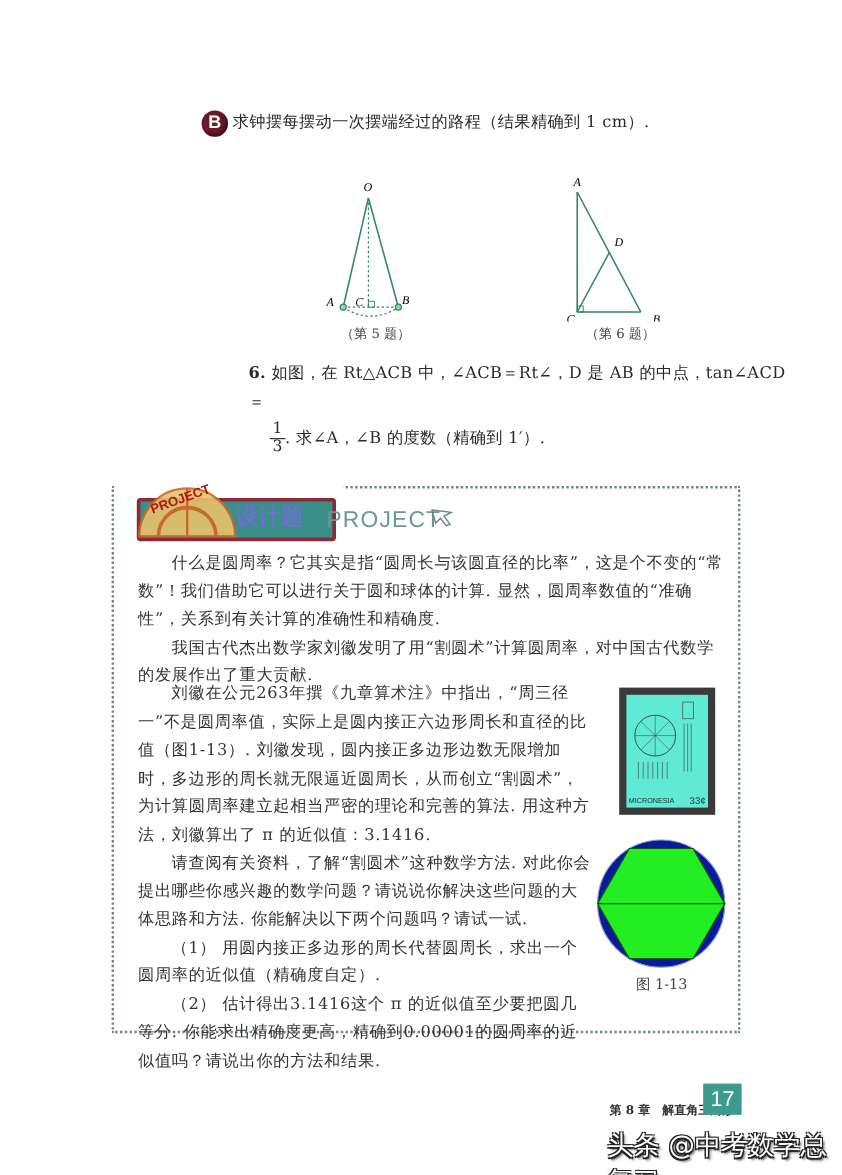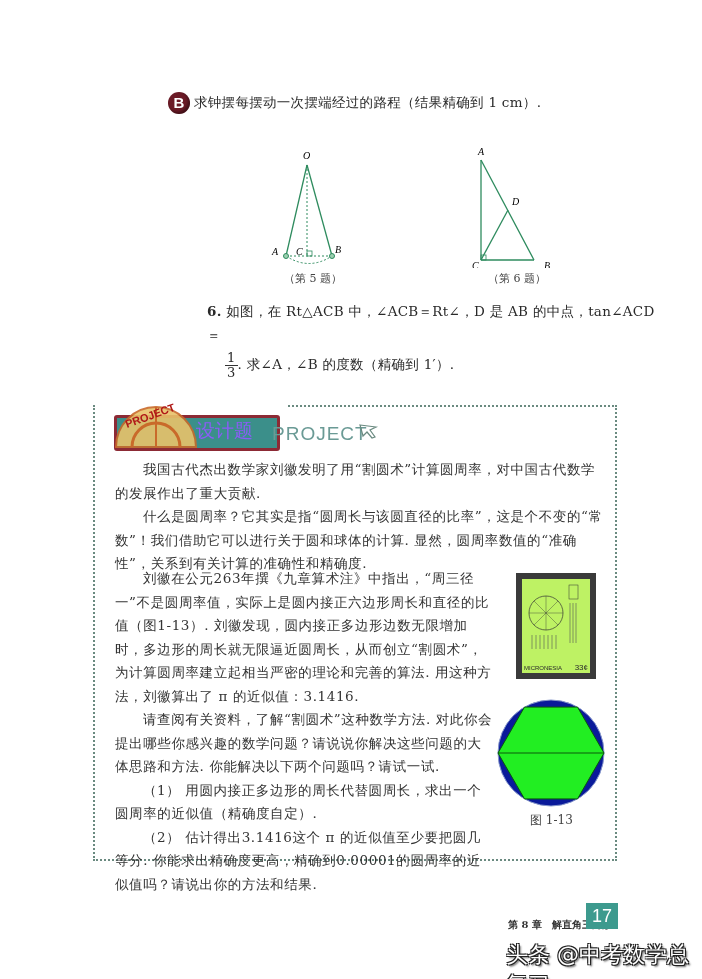--- a/index.html
+++ b/index.html
@@ -15,21 +15,21 @@
   .frac { display:inline-block; text-align:center; vertical-align:middle; line-height:14px; font-size:13px; }
   .frac .top { display:block; border-bottom:1px solid #333; padding:0 2px; }
   .frac .bot { display:block; }
   .box { border:2px dotted #6a8a80; }
   .project-banner { background:#3b8f8a; border:3px solid #8c2a35; border-radius:3px; }
   .banner-title { color:#8b5cf6; font-family:"DejaVu Sans",sans-serif; font-size:19px; }
   .shejiti { color:#6a9a95; font-family:"Liberation Sans",sans-serif; font-size:19px; letter-spacing:1px; }
   .body-text { font-size:13.5px; line-height:23.5px; letter-spacing:0.6px; color:#333; }
   .body-text p { margin:0; text-indent:28px; }
   .stamp { background:#3a3a3a; padding:6px; }
-  .stamp-inner { background:#bef264; width:100%; height:100%; position:relative; }
+  .stamp-inner { background:#5eead4; width:100%; height:100%; position:relative; }
   .footer-chapter { font-size:10px; font-weight:bold; color:#333; }
   .page-num { background:#3d9a8e; color:#fff; font-family:"Liberation Sans",sans-serif; font-size:18px;
               text-align:center; line-height:26px; }
   .watermark { font-family:"DejaVu Sans",sans-serif; font-size:22px; color:#fff;
                text-shadow: 1px 1px 0 #222, -1px -1px 0 #222, 1px -1px 0 #222, -1px 1px 0 #222, 2px 2px 2px #555; }
 </style>
 </head>
 <body>
 
 <div class="abs badge" style="left:168px;top:92px;">B</div>
@@ -84,22 +84,22 @@
     <text x="14" y="28" font-size="11" font-weight="bold" fill="#b01818" font-family="Liberation Sans, sans-serif" transform="rotate(-20 30 22)">PROJECT</text>
   </svg>
   <div class="abs banner-title" style="left:100px;top:25px;">设计题</div>
 </div>
 <div class="abs shejiti" style="left:272px;top:423px;">PROJECT</div>
 <svg class="abs" style="left:358px;top:421px;" width="22" height="20">
   <path d="M2 4 L18 6 L12 9 L17 16 L14 17 L9 11 L5 15 Z" fill="none" stroke="#6a8a80" stroke-width="1.2"></path>
 </svg>
 
 <div class="abs body-text" style="left:115px;top:458px;width:490px;">
+  <p>什么是圆周率？它其实是指“圆周长与该圆直径的比率”，这是个不变的“常数”！我们借助它可以进行关于圆和球体的计算. 显然，圆周率数值的“准确性”，关系到有关计算的准确性和精确度.</p>
   <p>我国古代杰出数学家刘徽发明了用“割圆术”计算圆周率，对中国古代数学的发展作出了重大贡献.</p>
-  <p>什么是圆周率？它其实是指“圆周长与该圆直径的比率”，这是个不变的“常数”！我们借助它可以进行关于圆和球体的计算. 显然，圆周率数值的“准确性”，关系到有关计算的准确性和精确度.</p>
 </div>
 <div class="abs body-text" style="left:115px;top:567px;width:378px;">
   <p>刘徽在公元263年撰《九章算术注》中指出，“周三径一”不是圆周率值，实际上是圆内接正六边形周长和直径的比值（图1-13）. 刘徽发现，圆内接正多边形边数无限增加时，多边形的周长就无限逼近圆周长，从而创立“割圆术”，为计算圆周率建立起相当严密的理论和完善的算法. 用这种方法，刘徽算出了 π 的近似值：3.1416.</p>
   <p>请查阅有关资料，了解“割圆术”这种数学方法. 对此你会提出哪些你感兴趣的数学问题？请说说你解决这些问题的大体思路和方法. 你能解决以下两个问题吗？请试一试.</p>
   <p>（1） 用圆内接正多边形的周长代替圆周长，求出一个圆周率的近似值（精确度自定）.</p>
   <p>（2） 估计得出3.1416这个 π 的近似值至少要把圆几等分. 你能求出精确度更高，精确到0.00001的圆周率的近似值吗？请说出你的方法和结果.</p>
 </div>
 
 <div class="abs stamp" style="left:516px;top:573px;width:68px;height:94px;">
   <div class="stamp-inner">

